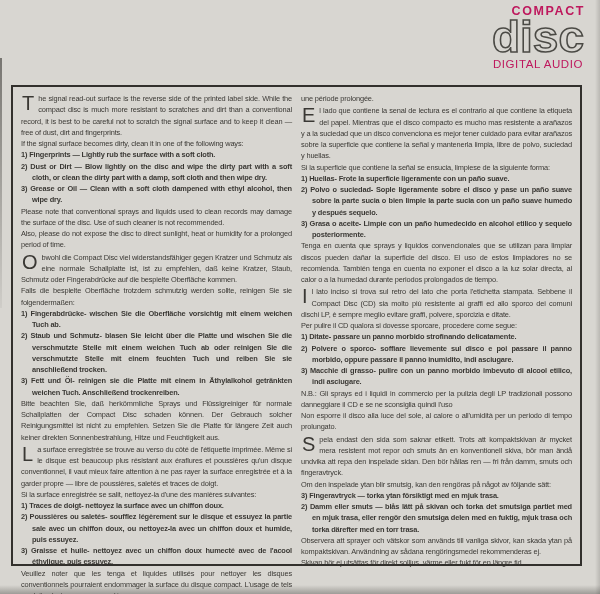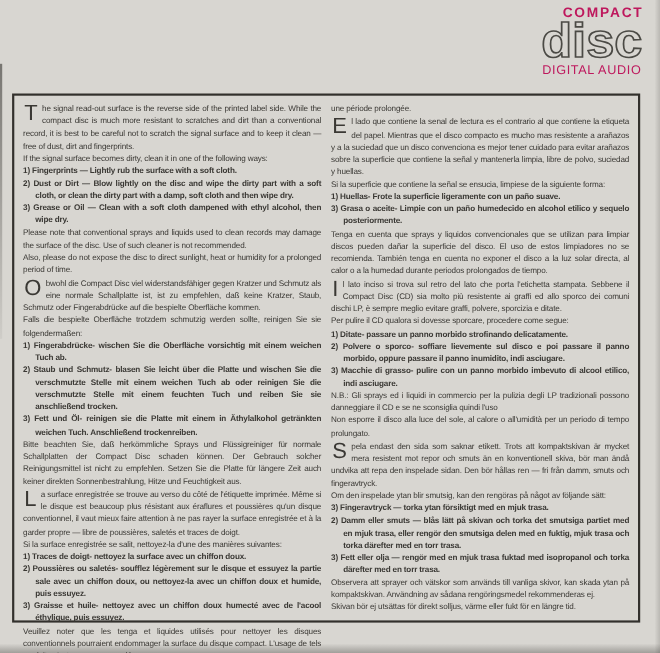--- a/index.html
+++ b/index.html
@@ -90,38 +90,38 @@
         </section>
       </div>
       <div class="col">
         <section class="lang-section">
           <p>une période prolongée.</p>
         </section>
         <section class="lang-section">
           <p><span class="dropcap">E</span>l lado que contiene la senal de lectura es el contrario al que contiene la etiqueta del papel. Mientras que el disco compacto es mucho mas resistente a arañazos y a la suciedad que un disco convenciona es mejor tener cuidado para evitar arañazos sobre la superficie que contiene la señal y mantenerla limpia, libre de polvo, suciedad y huellas.</p>
           <p>Si la superficie que contiene la señal se ensucia, limpiese de la siguiente forma:</p>
           <p class="item">1) Huellas- Frote la superficie ligeramente con un paño suave.</p>
+          <p class="item">2) Polvo o suciedad- Sople ligeramente sobre el disco y pase un paño suave sobre la parte sucia o bien limpie la parte sucia con un paño suave humedo y después sequelo.</p>
           <p class="item">3) Grasa o aceite- Limpie con un paño humedecido en alcohol etilico y sequelo posteriormente.</p>
           <p>Tenga en cuenta que sprays y liquidos convencionales que se utilizan para limpiar discos pueden dañar la superficie del disco. El uso de estos limpiadores no se recomienda. También tenga en cuenta no exponer el disco a la luz solar directa, al calor o a la humedad durante periodos prolongados de tiempo.</p>
         </section>
         <section class="lang-section">
           <p><span class="dropcap">I</span>l lato inciso si trova sul retro del lato che porta l'etichetta stampata. Sebbene il Compact Disc (CD) sia molto più resistente ai graffi ed allo sporco dei comuni dischi LP, è sempre meglio evitare graffi, polvere, sporcizia e ditate.</p>
           <p>Per pulire il CD qualora si dovesse sporcare, procedere come segue:</p>
           <p class="item">1) Ditate- passare un panno morbido strofinando delicatamente.</p>
           <p class="item">2) Polvere o sporco- soffiare lievemente sul disco e poi passare il panno morbido, oppure passare il panno inumidito, indi asciugare.</p>
           <p class="item">3) Macchie di grasso- pulire con un panno morbido imbevuto di alcool etilico, indi asciugare.</p>
           <p>N.B.: Gli sprays ed i liquidi in commercio per la pulizia degli LP tradizionali possono danneggiare il CD e se ne sconsiglia quindi l'uso</p>
           <p>Non esporre il disco alla luce del sole, al calore o all'umidità per un periodo di tempo prolungato.</p>
         </section>
         <section class="lang-section">
           <p><span class="dropcap">S</span>pela endast den sida som saknar etikett. Trots att kompaktskivan är mycket mera resistent mot repor och smuts än en konventionell skiva, bör man ändå undvika att repa den inspelade sidan. Den bör hållas ren — fri från damm, smuts och fingeravtryck.</p>
           <p>Om den inspelade ytan blir smutsig, kan den rengöras på något av följande sätt:</p>
           <p class="item">3) Fingeravtryck — torka ytan försiktigt med en mjuk trasa.</p>
           <p class="item">2) Damm eller smuts — blås lätt på skivan och torka det smutsiga partiet med en mjuk trasa, eller rengör den smutsiga delen med en fuktig, mjuk trasa och torka därefter med en torr trasa.</p>
-          <p class="item">3) Fett eller olja — rengör med en mjuk trasa fuktad med isopropanol och torka därefter med en torr trasa.</p>
           <p>Observera att sprayer och vätskor som används till vanliga skivor, kan skada ytan på kompaktskivan. Användning av sådana rengöringsmedel rekommenderas ej.</p>
           <p>Skivan bör ej utsättas för direkt solljus, värme eller fukt för en längre tid.</p>
         </section>
       </div>
     </div>
 </div>
 
 <div class="edge-right"></div>
 <div class="edge-bottom"></div>
 

